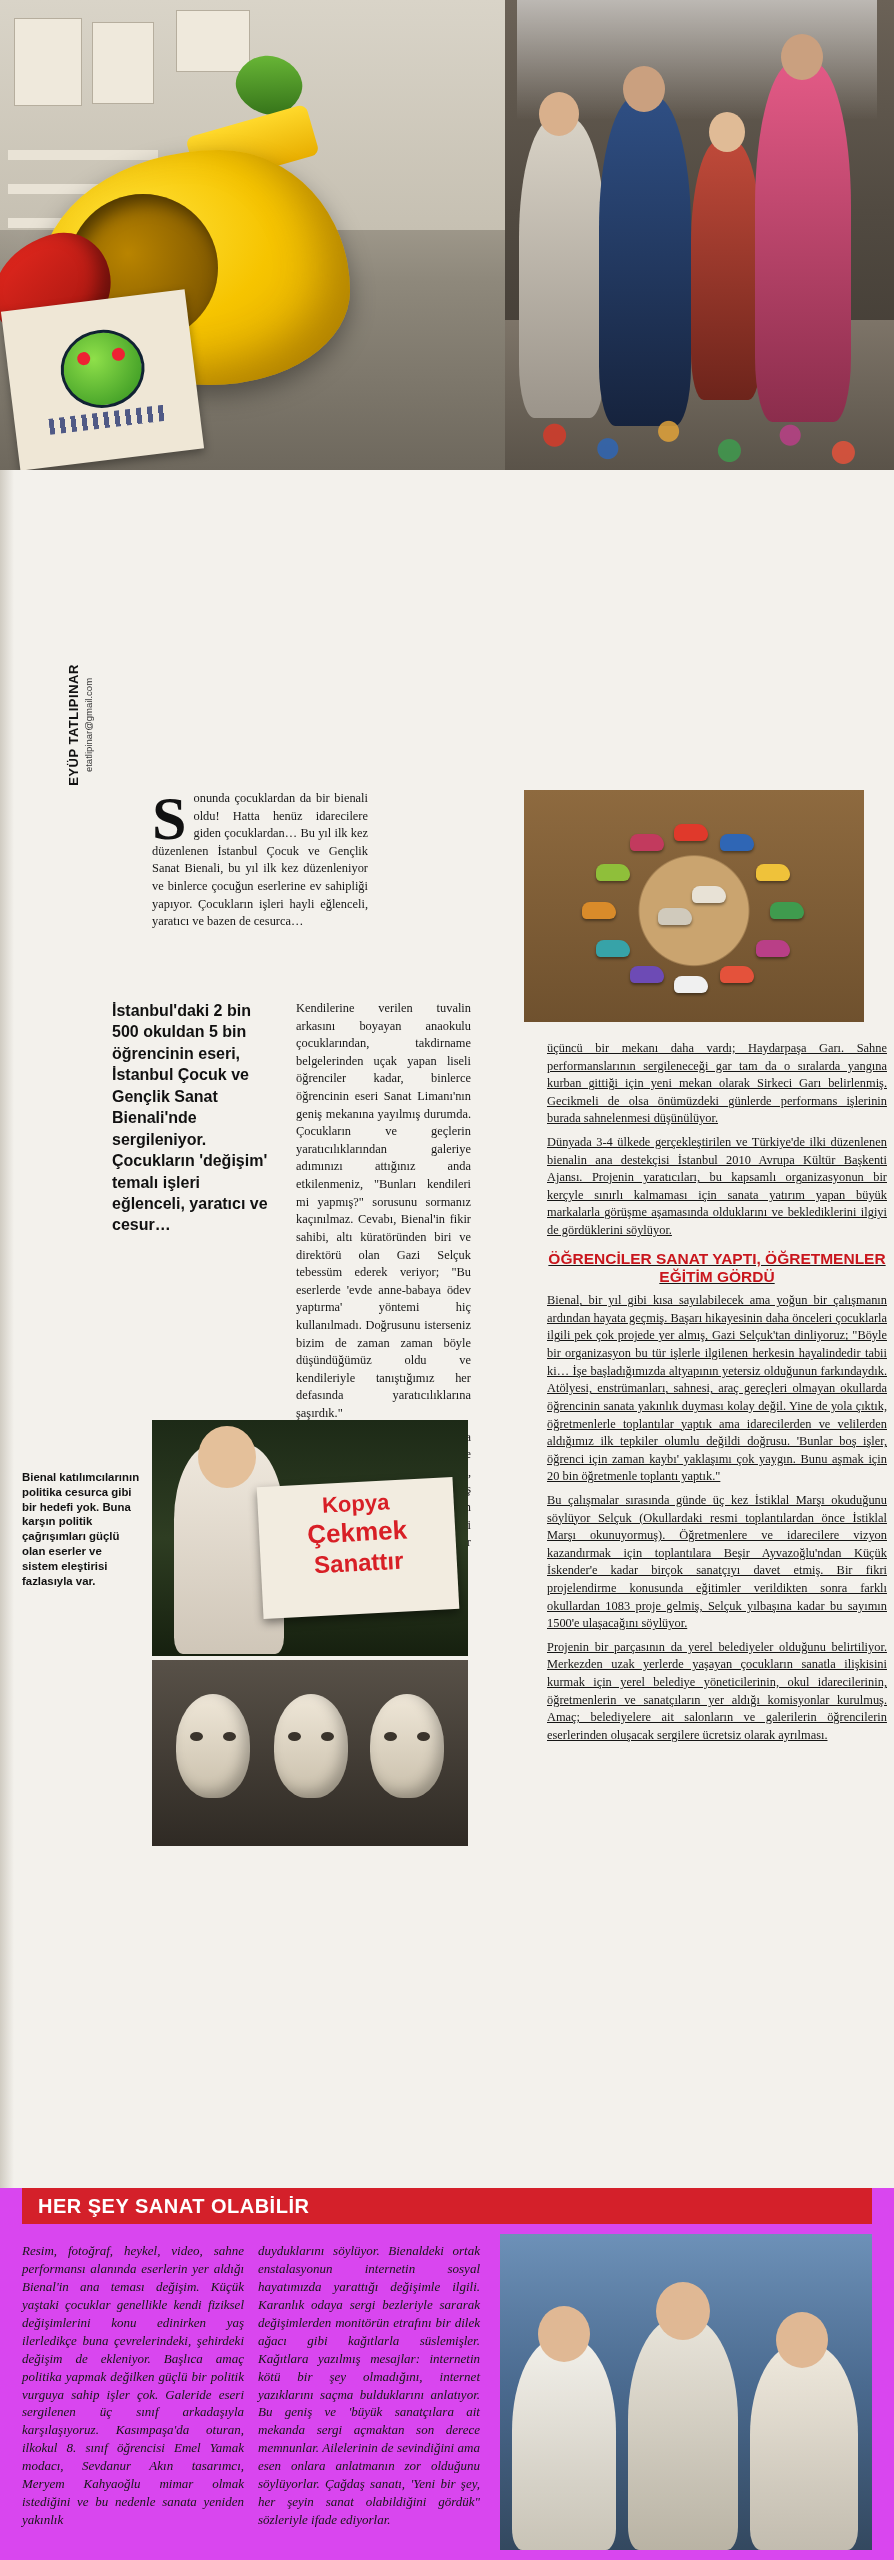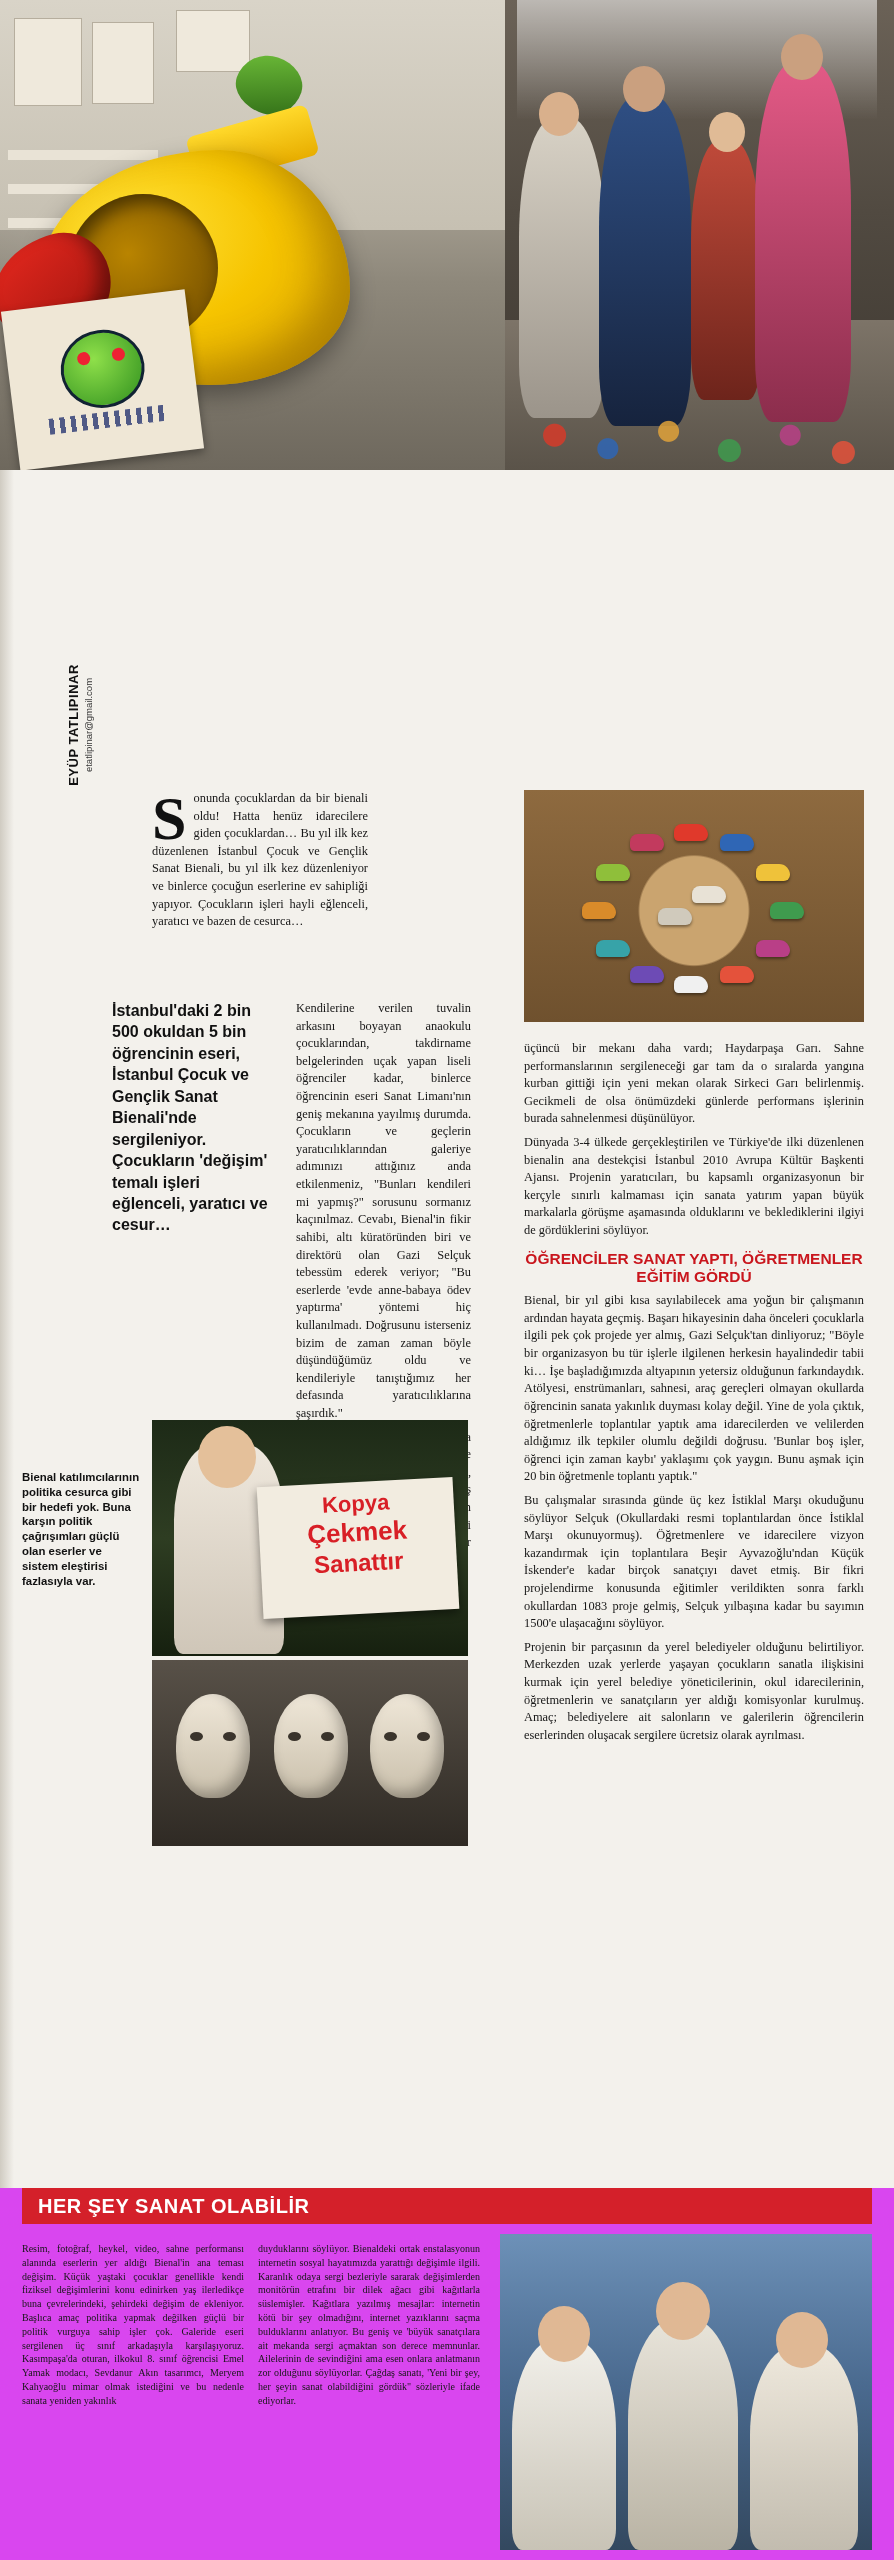--- a/index.html
+++ b/index.html
@@ -168,21 +168,21 @@
 
   .col-a{left:152px;top:790px;width:216px;}
   .pullquote{
     position:absolute;left:112px;top:1000px;width:160px;
     font-family:"Liberation Sans", sans-serif;
     font-size:16px;line-height:1.34;font-weight:bold;color:#111;
     text-align:left;
   }
   .col-a2{left:296px;top:1000px;width:175px;}
 
-  .col-b{left:524px;top:1040px;width:340px;}
+  .col-b{left:547px;top:1040px;width:340px;text-decoration:underline;}
   .subhead{
     font-family:"Liberation Sans", sans-serif;
     font-weight:bold;font-size:15.5px;line-height:1.18;
     color:#c9161d;margin:10px 0 6px 0;text-align:center;
   }
 
   
   .ph-shoes{
     position:absolute;left:524px;top:790px;width:340px;height:232px;
     background:
@@ -266,21 +266,21 @@
   .bp-girl{position:absolute;bottom:0;border-radius:44% 44% 10% 10%;}
   .g1{left:12px;width:104px;height:212px;background:linear-gradient(180deg,#f2f0ea,#c8c3b6);}
   .g2{left:128px;width:110px;height:232px;background:linear-gradient(180deg,#e8e4da,#b9b3a4);}
   .g3{left:250px;width:108px;height:206px;background:linear-gradient(180deg,#efe9dd,#c2bcaf);}
   .bp-head{position:absolute;border-radius:50%;background:#e0b894;}
   .bh1{left:38px;bottom:188px;width:52px;height:56px;}
   .bh2{left:156px;bottom:210px;width:54px;height:58px;}
   .bh3{left:276px;bottom:182px;width:52px;height:56px;}
 
   .bottom-col{
-    position:absolute;font-size:10px;line-height:1.38;text-align:justify;color:#161616;
+    position:absolute;font-size:13px;line-height:1.38;text-align:justify;color:#161616;font-style:italic;
   }
   .bc1{left:22px;top:54px;width:222px;}
   .bc2{left:258px;top:54px;width:222px;}
 
   .edge-left{
     position:absolute;left:0;top:0;width:14px;height:2560px;
     background:linear-gradient(90deg,#bdb7ab,#f3f1ec);
     opacity:.65;
   }
 </style>

